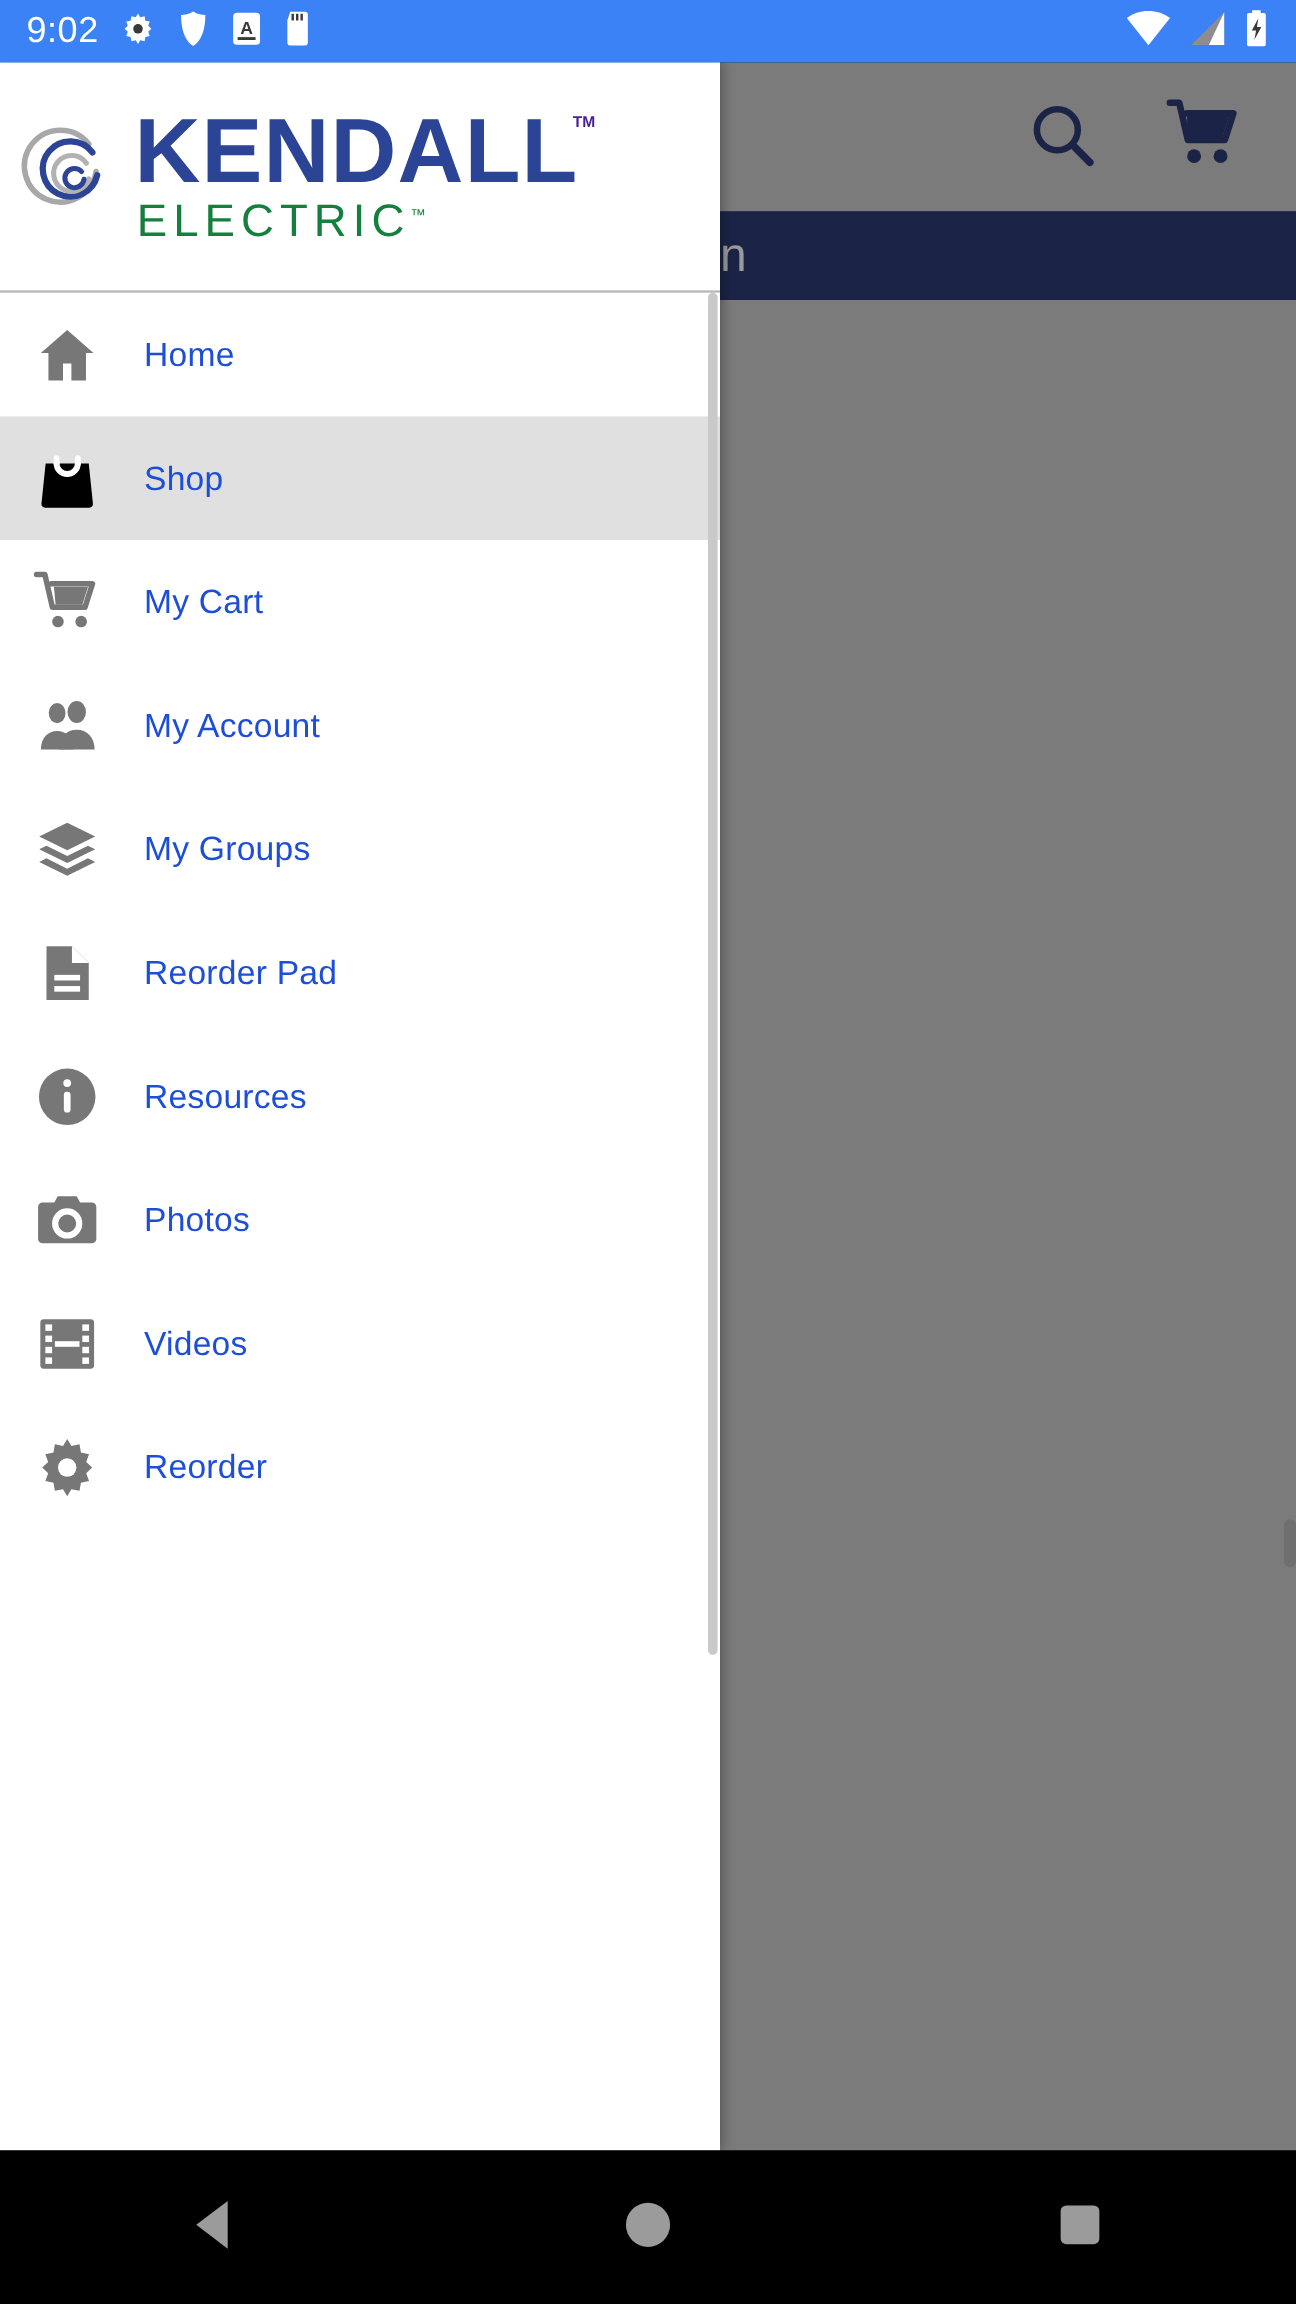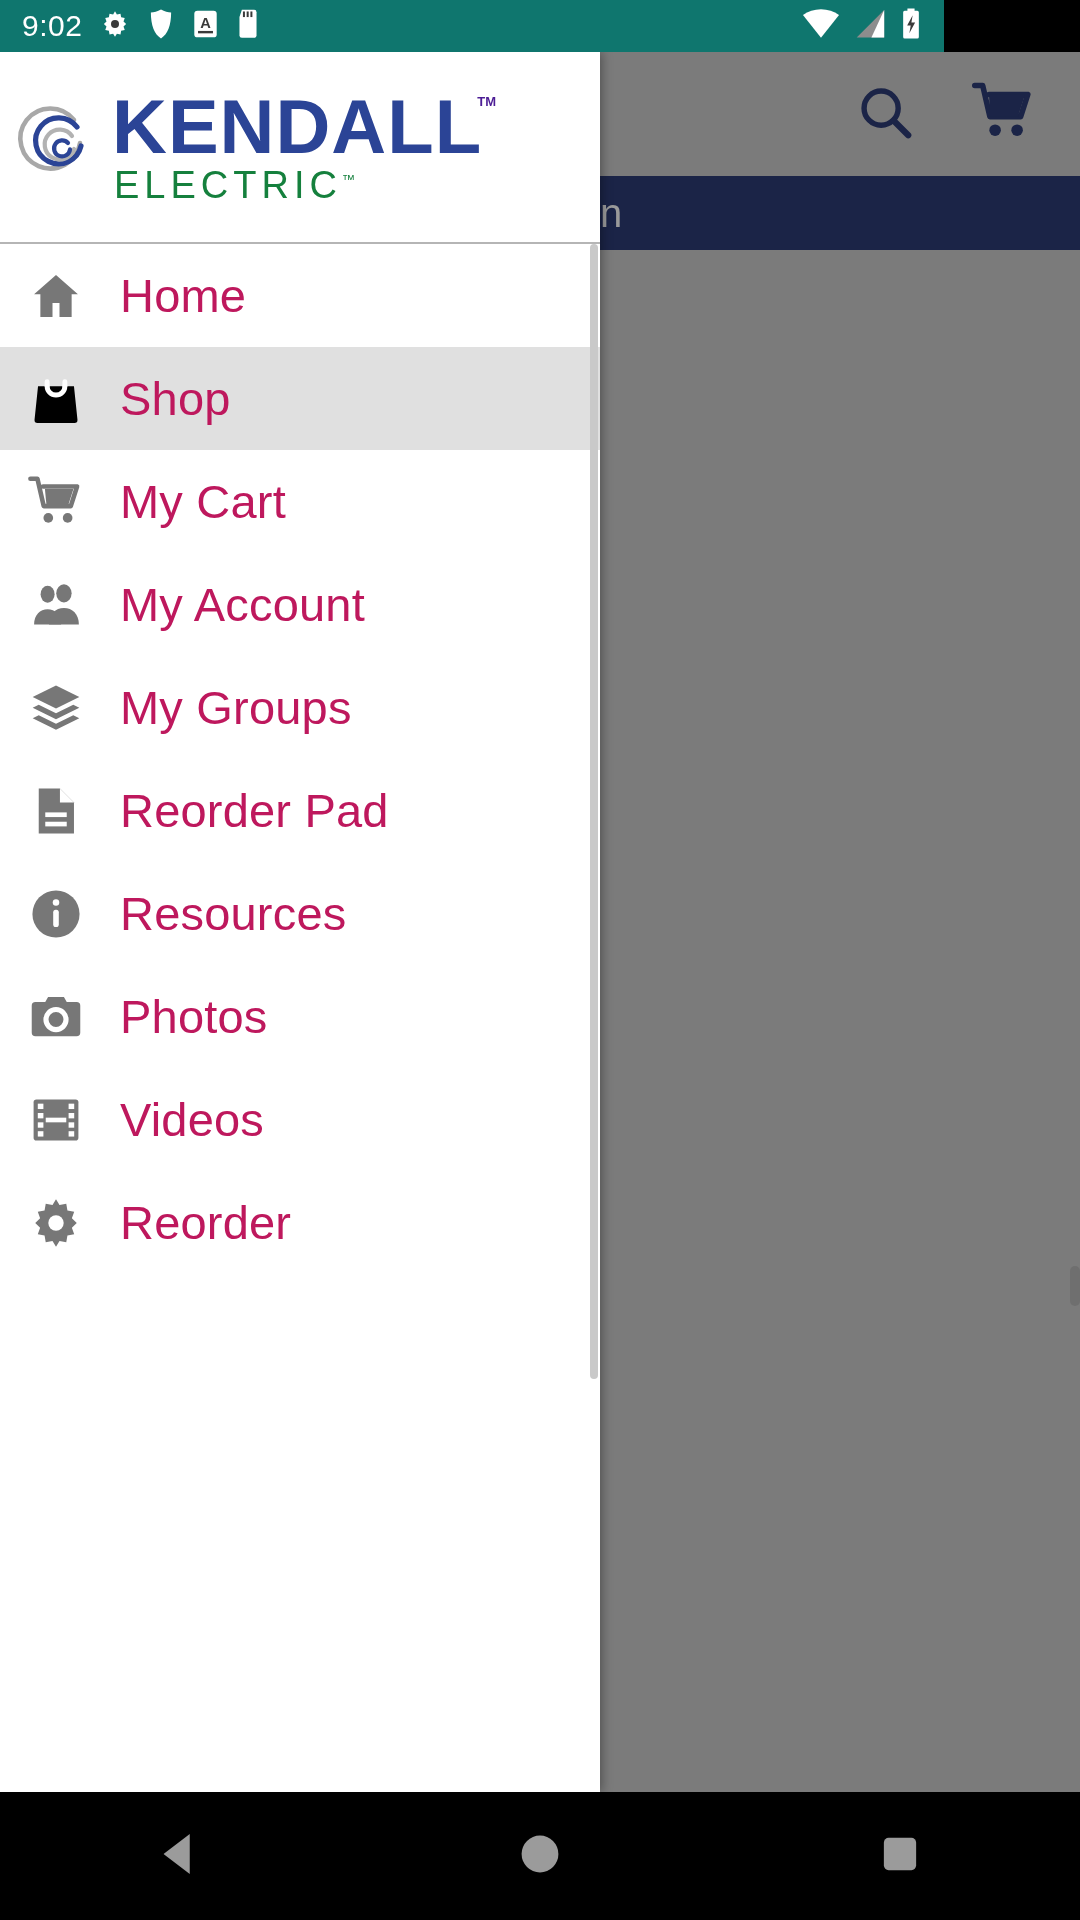--- a/index.html
+++ b/index.html
@@ -1,22 +1,22 @@
 <!DOCTYPE html>
 <html><head>
 <meta charset="utf-8">
 <style>
   * { margin:0; padding:0; box-sizing:border-box; }
   html,body { width:1080px; height:1920px; background:#000; }
   body { font-family:"Liberation Sans", sans-serif; overflow:hidden; position:relative; }
 
   
   #status-bar{
-    position:absolute; left:0; top:0; width:944px; height:52px;
-    background:#0f766e; display:flex; align-items:center;
+    position:absolute; left:0; top:0; width:1080px; height:52px;
+    background:#3b82f6; display:flex; align-items:center;
     padding:0 22px; z-index:60;
   }
   #status-bar .clock{
     color:#fff; font-size:30px; font-weight:400; letter-spacing:.5px;
     margin-right:18px; line-height:1;
   }
   .sb-icons-left{ display:flex; align-items:center; gap:17px; }
   .sb-icons-right{ display:flex; align-items:center; gap:13px; margin-left:auto; }
   .sb-ico{ display:block; }
 
@@ -80,21 +80,21 @@
   .nav-item{
     height:103px; display:flex; align-items:center;
     padding-left:28px; background:#fff; cursor:pointer;
   }
   .nav-item.selected{ background:#e0e0e0; }
   .nav-ico{
     width:74px; flex:0 0 74px; display:flex;
     align-items:center; justify-content:flex-start;
   }
   .nav-label{
-    margin-left:18px; font-size:47px; color:#be185d;
+    margin-left:18px; font-size:28px; color:#1d4ed8;
     line-height:1; letter-spacing:.2px;
   }
 
   #drawer-scrollbar{
     position:absolute; right:2px; top:0; width:8px; height:1135px;
     background:#c9c9c9; border-radius:4px;
   }
 
   
   #nav-bar{

